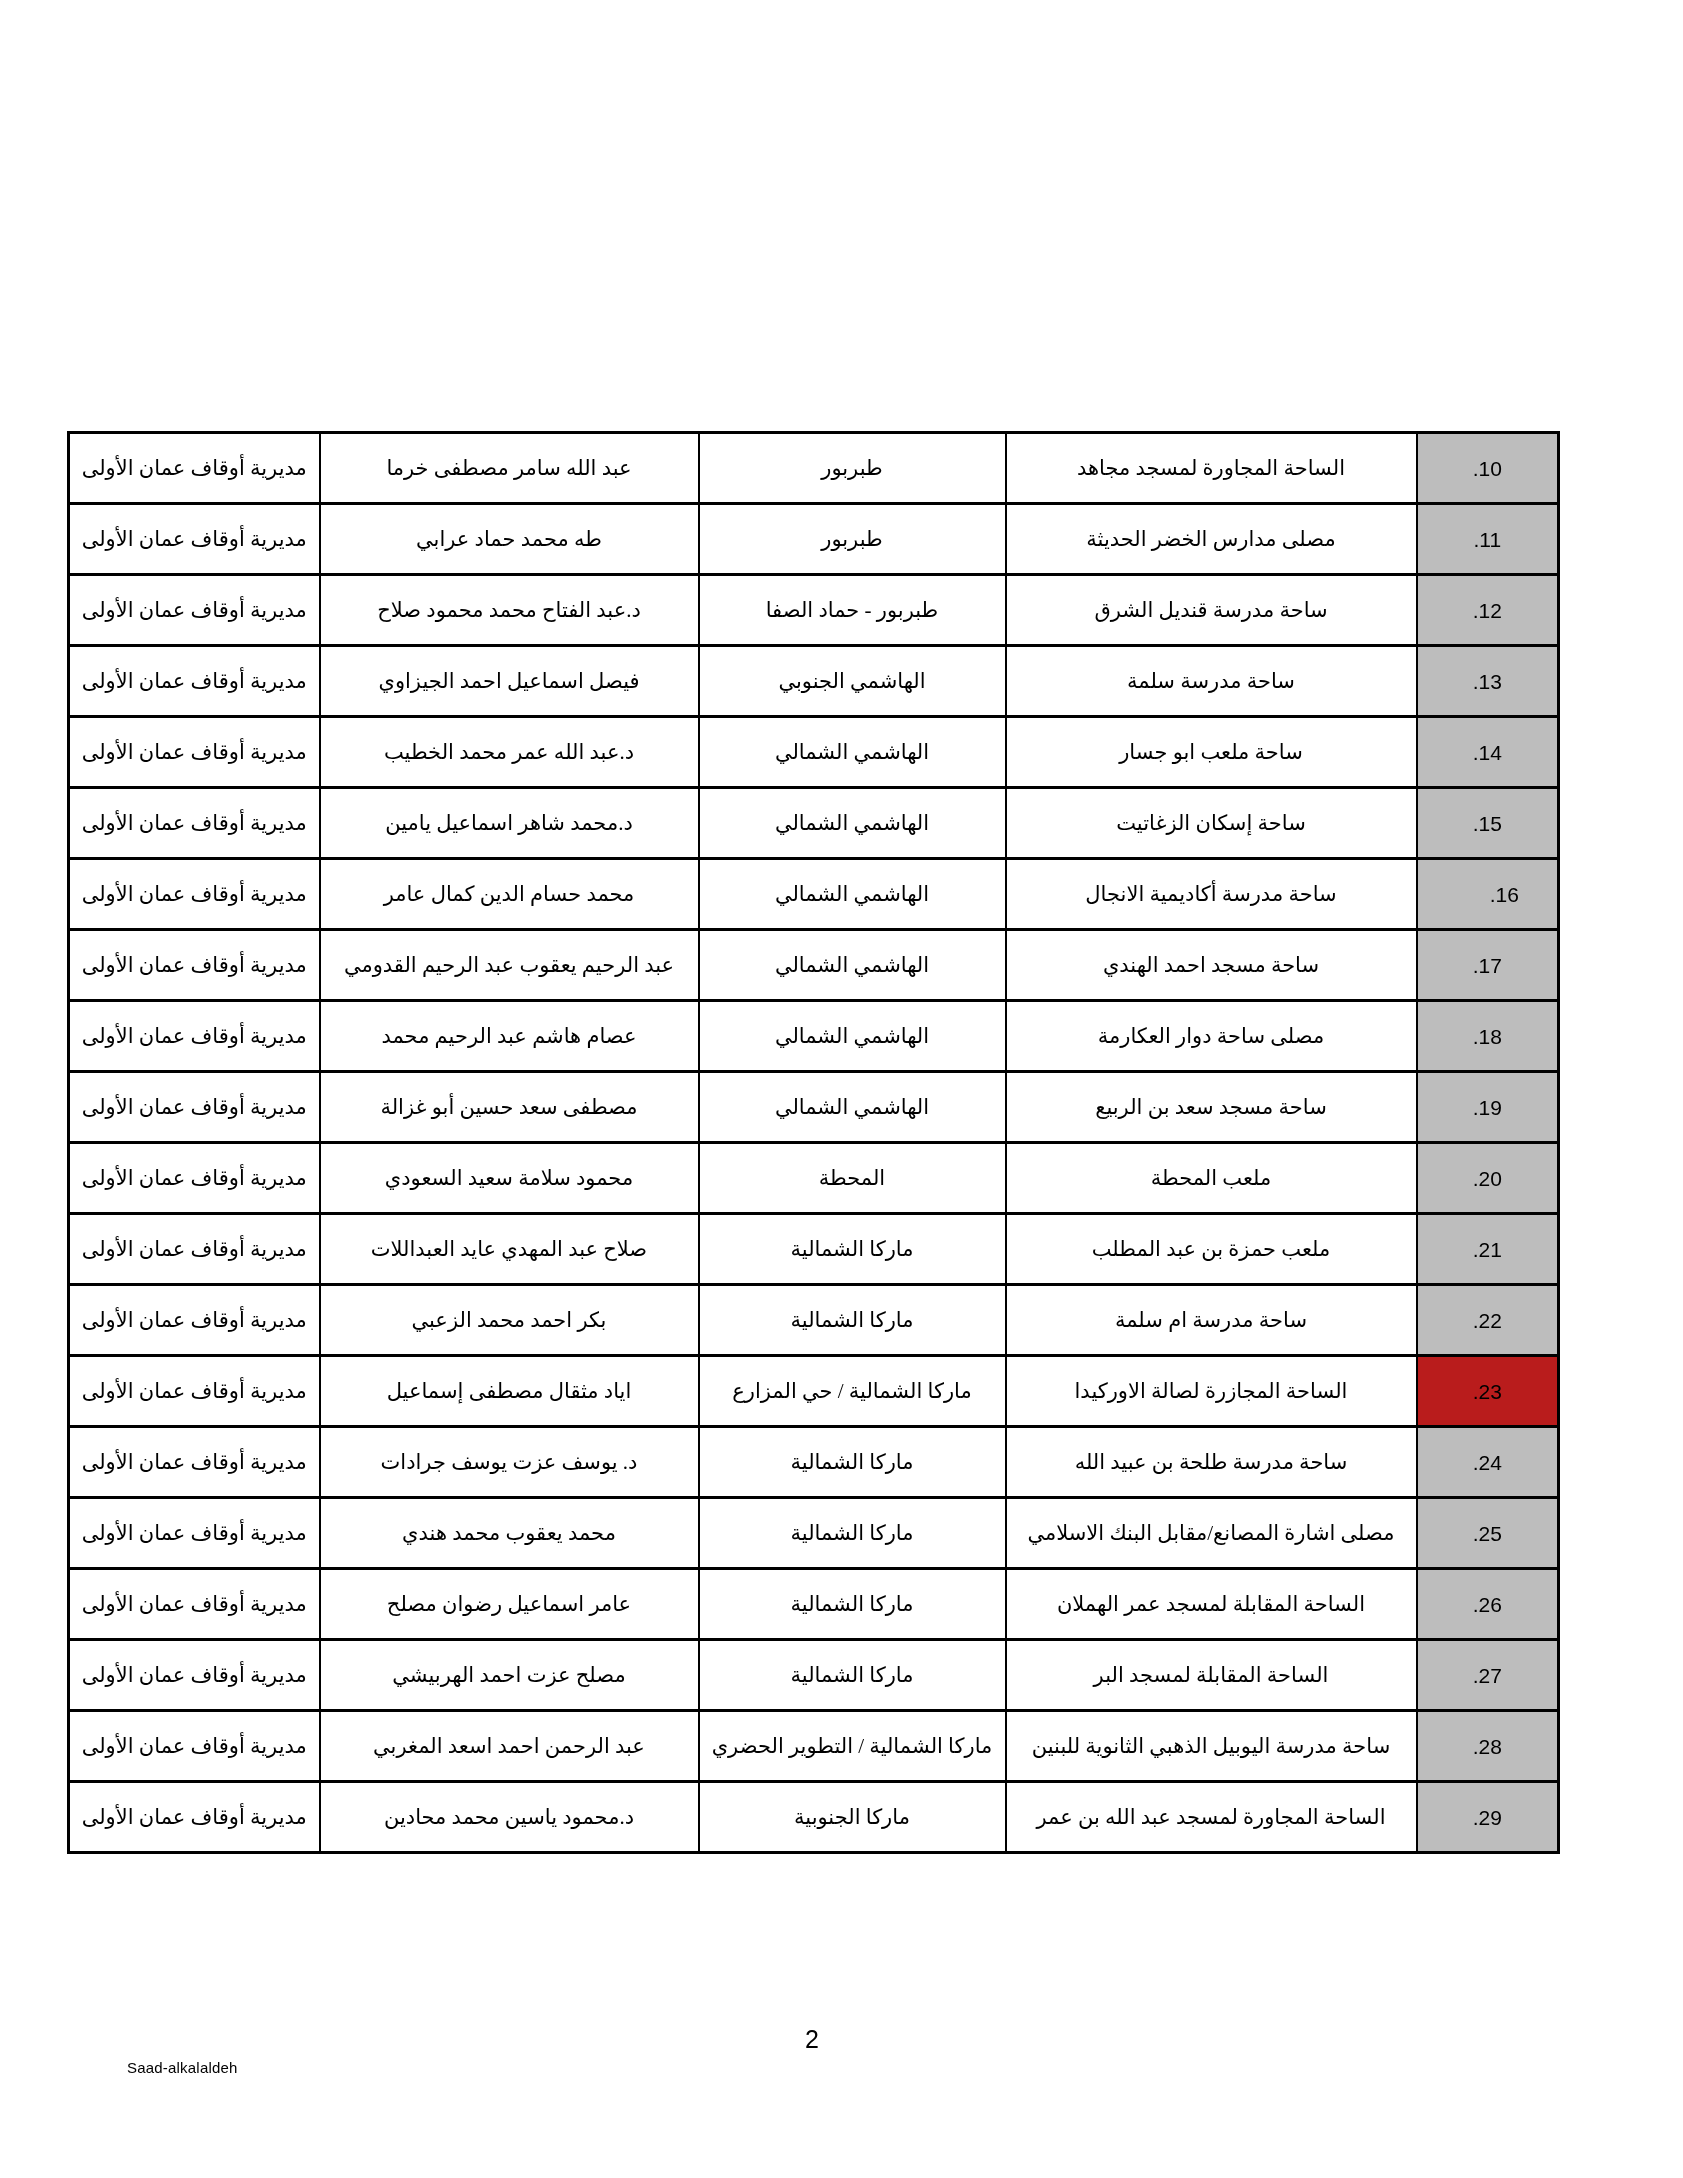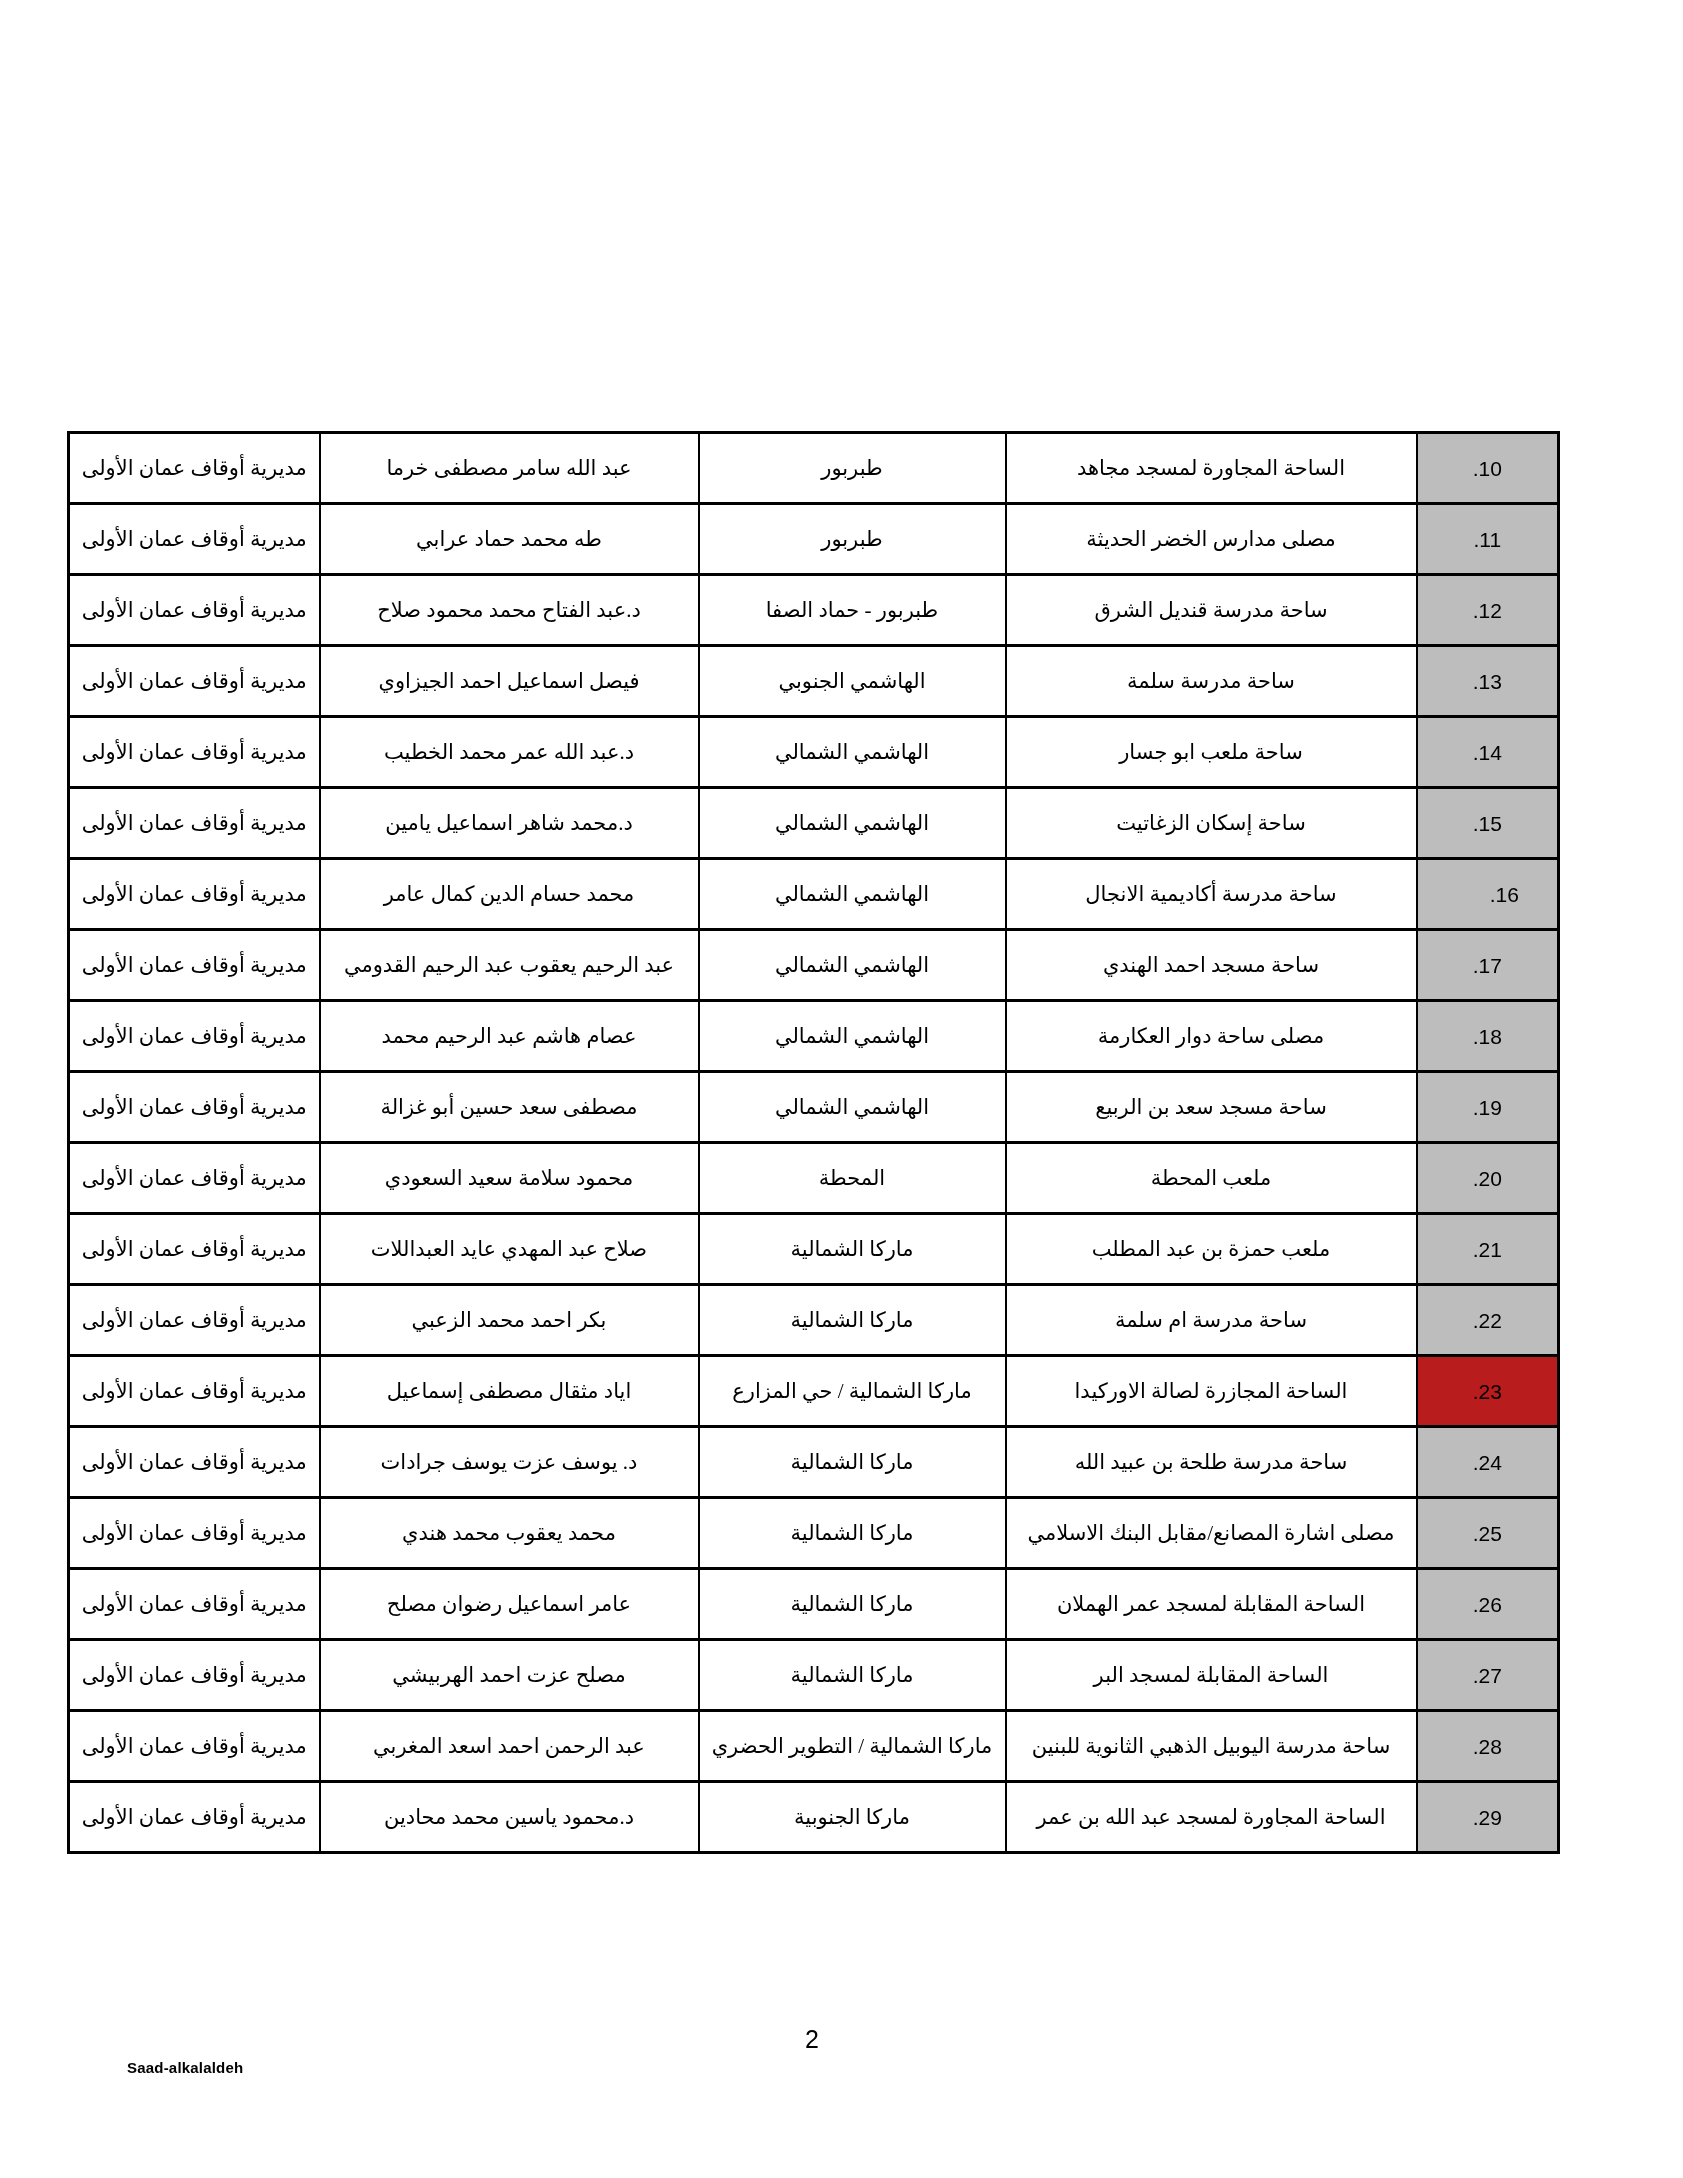--- a/index.html
+++ b/index.html
@@ -27,21 +27,21 @@
     font-size:26px;line-height:30px;padding-top:6px;
   }
   .footer-page-num{
     position:absolute;left:67px;top:2025px;width:1490px;
     text-align:center;font-family:"Liberation Sans","DejaVu Sans",sans-serif;
     font-size:25px;
   }
   .footer-author{
     position:absolute;left:127px;top:2059px;
     font-family:"Liberation Sans","DejaVu Sans",sans-serif;
-    font-weight:bold;font-size:15px;letter-spacing:0.2px;
+    font-weight:normal;font-size:15px;letter-spacing:0.2px;
   }
 </style>
 </head>
 <body>
 
 <div class="sheet">
 
   <table class="waqf" dir="rtl">
     <colgroup>
       <col style="width:142px">

